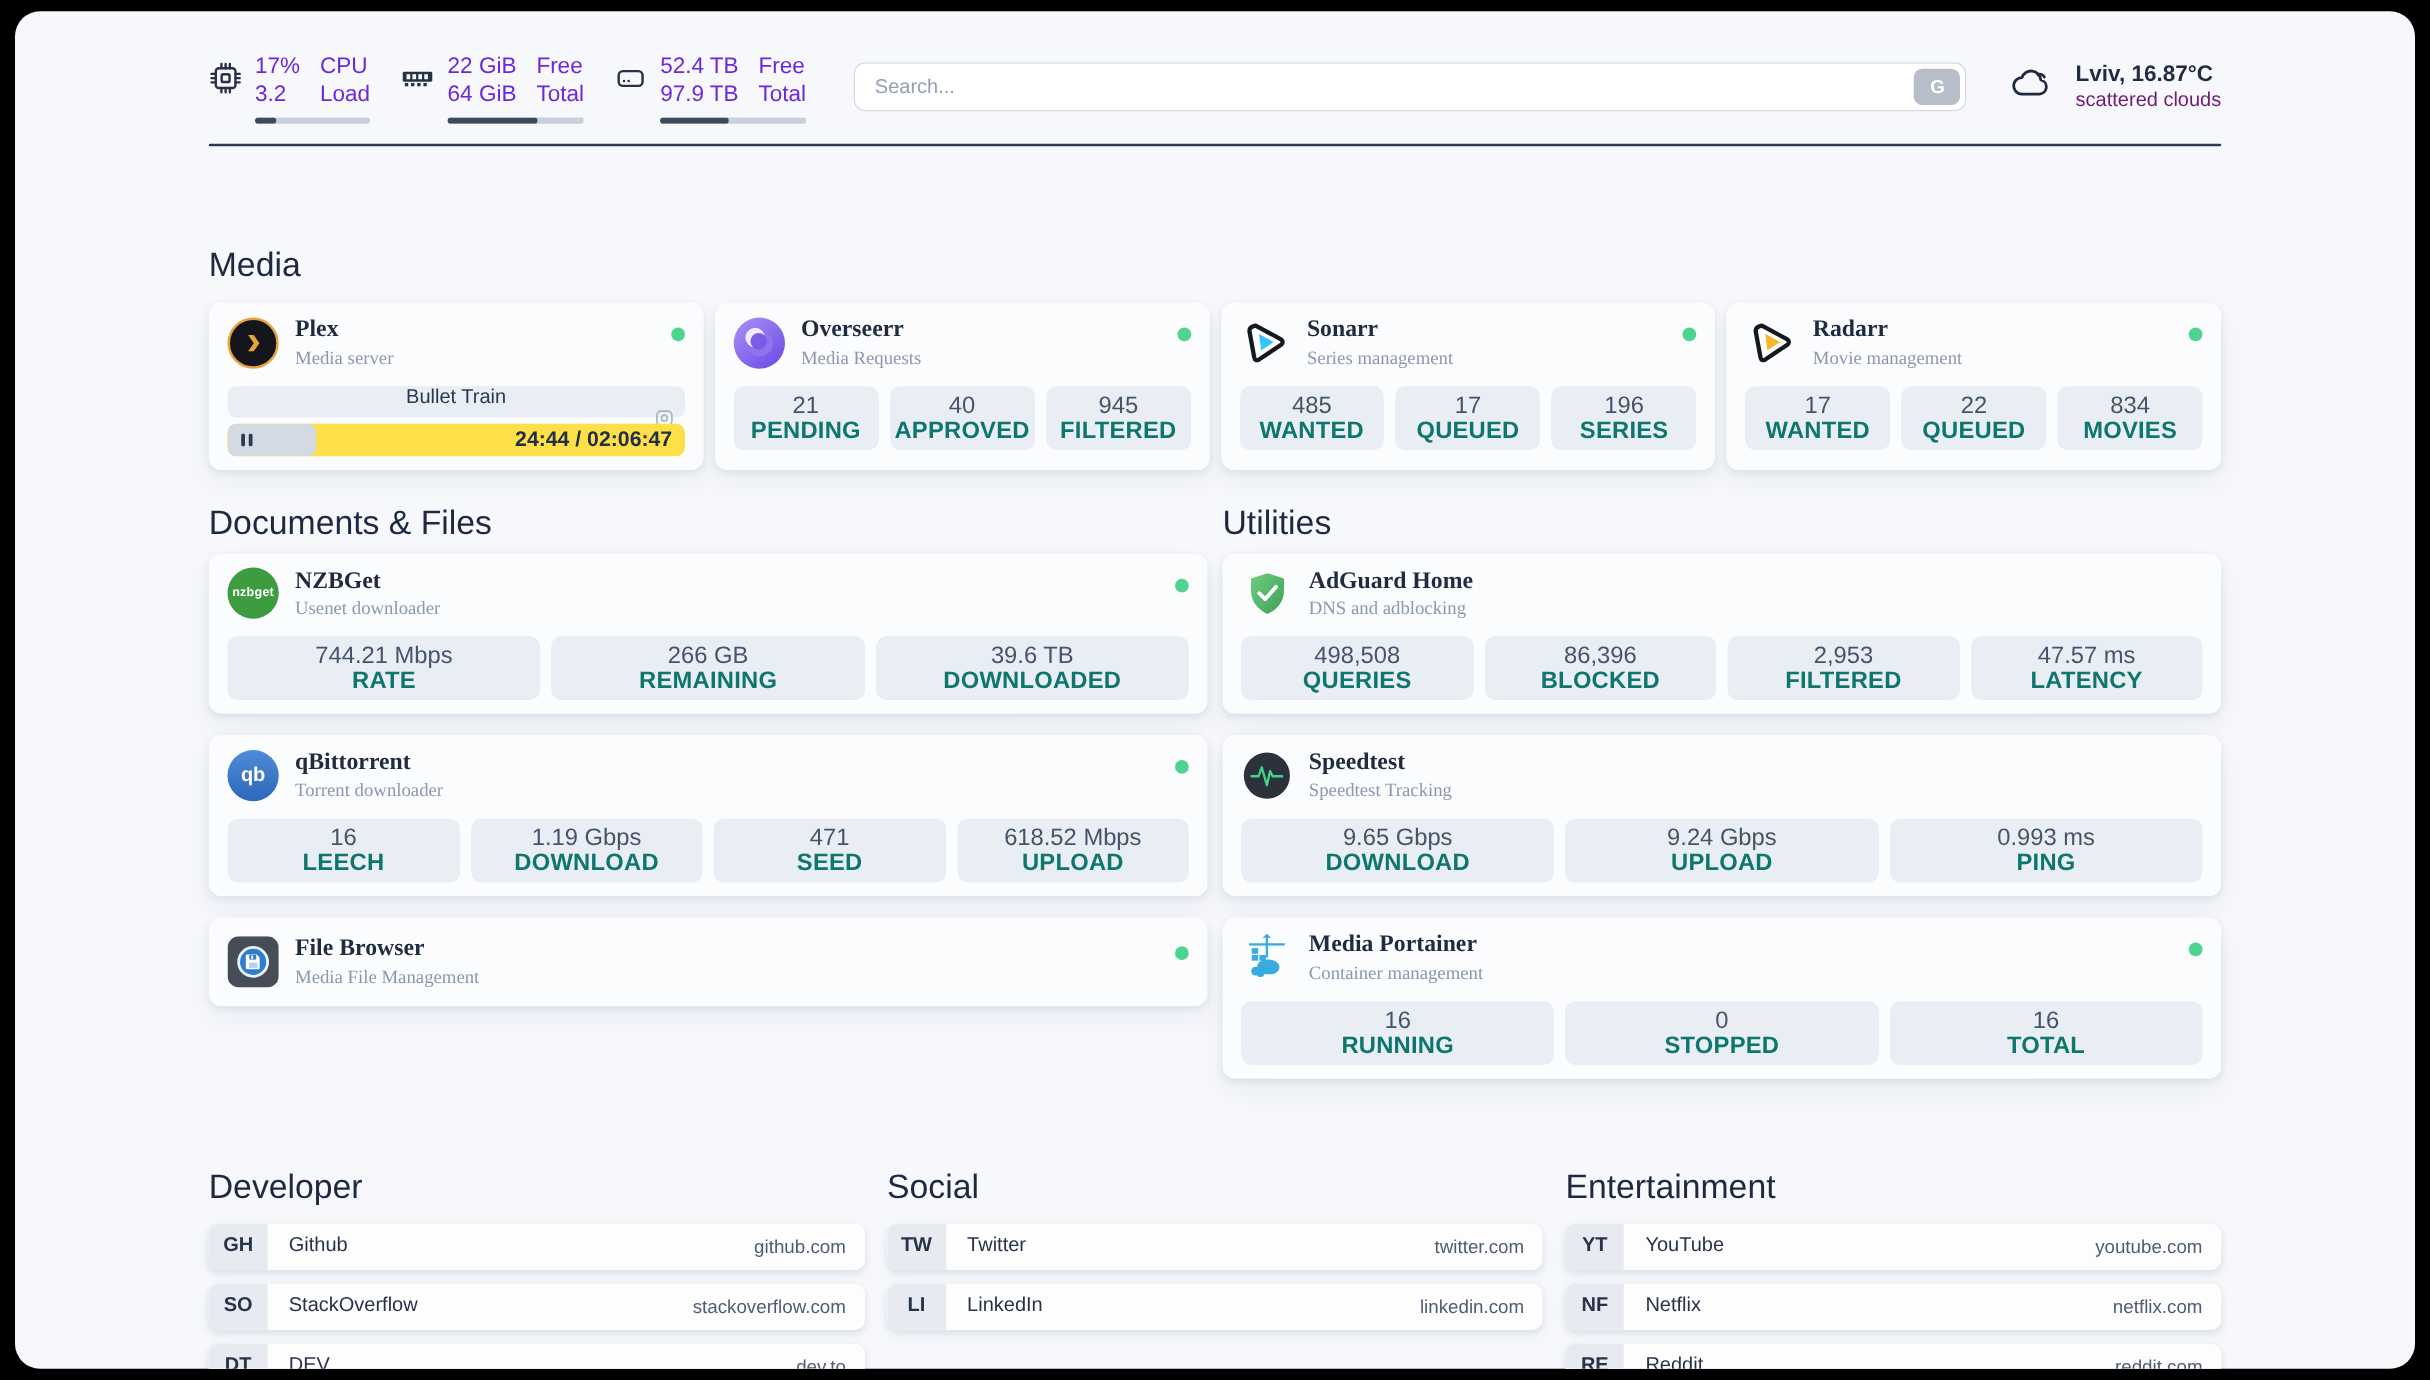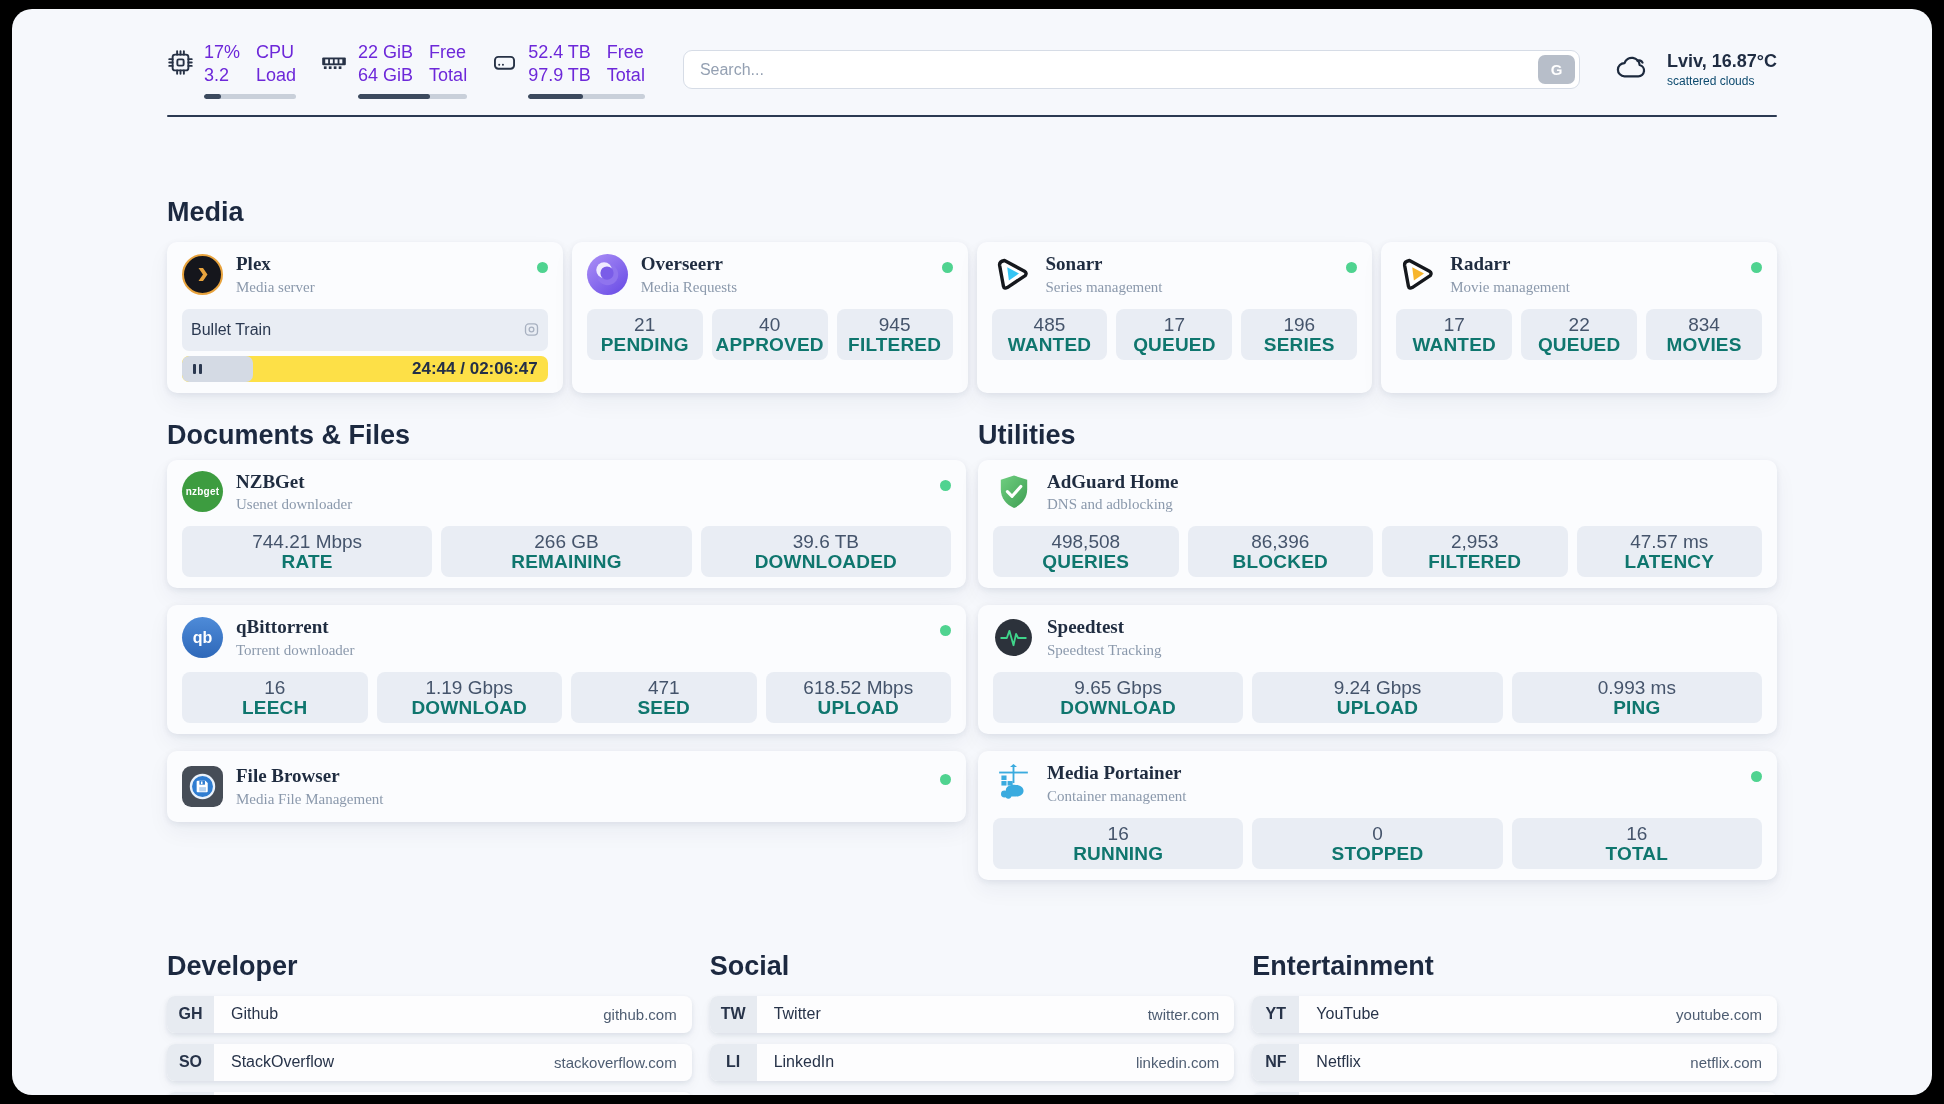--- a/index.html
+++ b/index.html
@@ -36,26 +36,26 @@
   }
   .search input::placeholder { color: #94a0b2; }
   .g-btn {
     position: absolute; right: 5px; top: 5px; width: 37px; height: 29px;
     background: #b7bec9; color: #fff; border: none; border-radius: 7px;
     font-size: 15px; font-weight: 700; font-family: "Liberation Sans", sans-serif;
     cursor: pointer;
   }
   .weather { display: flex; align-items: center; gap: 13px; }
   .w-loc { font-size: 18px; font-weight: 600; color: #1f2c42; line-height: 1.3; }
-  .w-cond { font-size: 12px; color: #0c4a6e; line-height: 1.3; }
+  .w-cond { font-size: 16px; color: #701a75; line-height: 1.3; }
 
   .divider { margin-top: 16px; height: 2px; background: #2c3a52; border-radius: 1px; }
 
   
-  h2.section { font-size: 27px; line-height: 31px; font-weight: 700; color: #1c2940; }
+  h2.section { font-size: 27px; line-height: 31px; font-weight: 400; color: #1c2940; }
   .media-title { margin: 80px 0 14px; }
 
   .media-grid { display: grid; grid-template-columns: repeat(4, 1fr); gap: 9px; }
 
   .card {
     background: #fbfcfe; border-radius: 10px;
     padding: 11px 15px 11px;
     box-shadow: 0 2px 6px rgba(24,39,75,.08), 0 10px 22px rgba(24,39,75,.05);
   }
   .card-head { display: flex; align-items: center; gap: 13px; cursor: pointer; }
@@ -66,22 +66,22 @@
   .svc-desc { font-size: 15px; color: #8b99ac; margin-top: 2px; line-height: 1.2; }
   .dot { width: 11px; height: 11px; border-radius: 50%; background: #4fd390; margin-left: auto; align-self: flex-start; margin-top: 9px; flex: none; }
 
   .stats { display: flex; gap: 9px; margin-top: 13px; }
   .stat { flex: 1; background: #e9edf4; border-radius: 8px; text-align: center; padding: 5px 4px 7px; }
   .stat-v { font-size: 19px; color: #45546b; line-height: 21px; }
   .stat-l { font-size: 19px; font-weight: 700; color: #0f766e; margin-top: 1px; letter-spacing: .2px; line-height: 17px; }
 
   
   .np-pill {
-    margin-top: 13px; height: 42px; background: #e9edf4; border-radius: 7px;
-    display: flex; align-items: center; padding: 0 9px; font-size: 16px; color: #2a3850; font-weight: 500;
+    margin-top: 13px; height: 25px; background: #e9edf4; border-radius: 7px;
+    display: flex; align-items: center; padding: 0 9px; font-size: 16px; color: #2a3850; font-weight: 500; flex-direction: column;
   }
   .np-pill .cast { margin-left: auto; display: flex; }
   .player {
     margin-top: 5px; height: 26px; background: #fde047; border-radius: 7px;
     position: relative; display: flex; align-items: center; overflow: hidden;
   }
   .player-done { position: absolute; left: 0; top: 0; bottom: 0; background: #d4dae4; border-radius: 7px; }
   .pause { position: relative; margin-left: 11px; display: flex; gap: 3px; cursor: pointer; }
   .pause i { display: block; width: 3px; height: 10px; background: #2b3850; border-radius: 1px; }
   .p-time { position: relative; margin-left: auto; margin-right: 10px; font-size: 17px; font-weight: 600; color: #232f47; }

